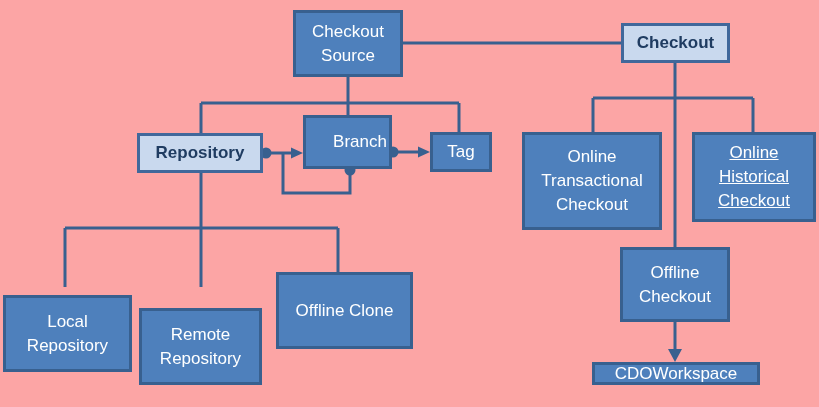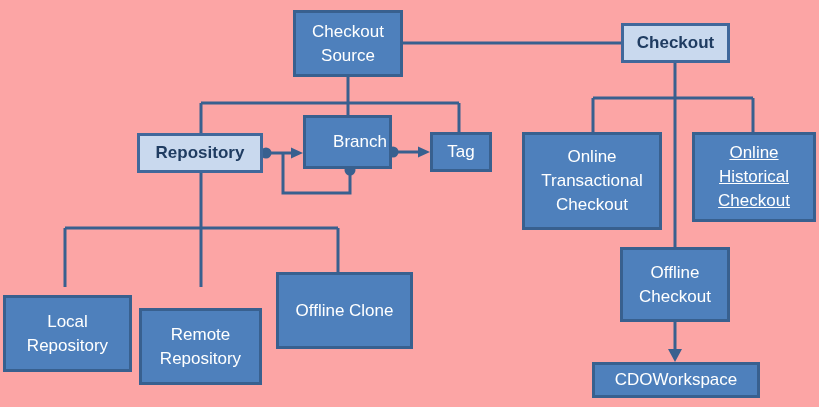--- a/index.html
+++ b/index.html
@@ -118,21 +118,21 @@
   </div>
 
   <div class="node" style="left:692px; top:132px; width:124px; height:90px;text-decoration:underline;">
     <span>Online Historical Checkout</span>
   </div>
 
   <div class="node" style="left:620px; top:247px; width:110px; height:75px;">
     <span>Offline Checkout</span>
   </div>
 
-  <div class="node" style="left:592px; top:362px; width:168px; height:36px;text-align:right;">
+  <div class="node" style="left:592px; top:362px; width:168px; height:23px;text-align:right;">
     <span>CDOWorkspace</span>
   </div>
 
   <div class="node" style="left:3px; top:287px; width:129px; height:77px;margin-top:8px;">
     <span>Local Repository</span>
   </div>
 
   <div class="node" style="left:139px; top:287px; width:123px; height:77px;margin-top:21px;">
     <span>Remote Repository</span>
   </div>

